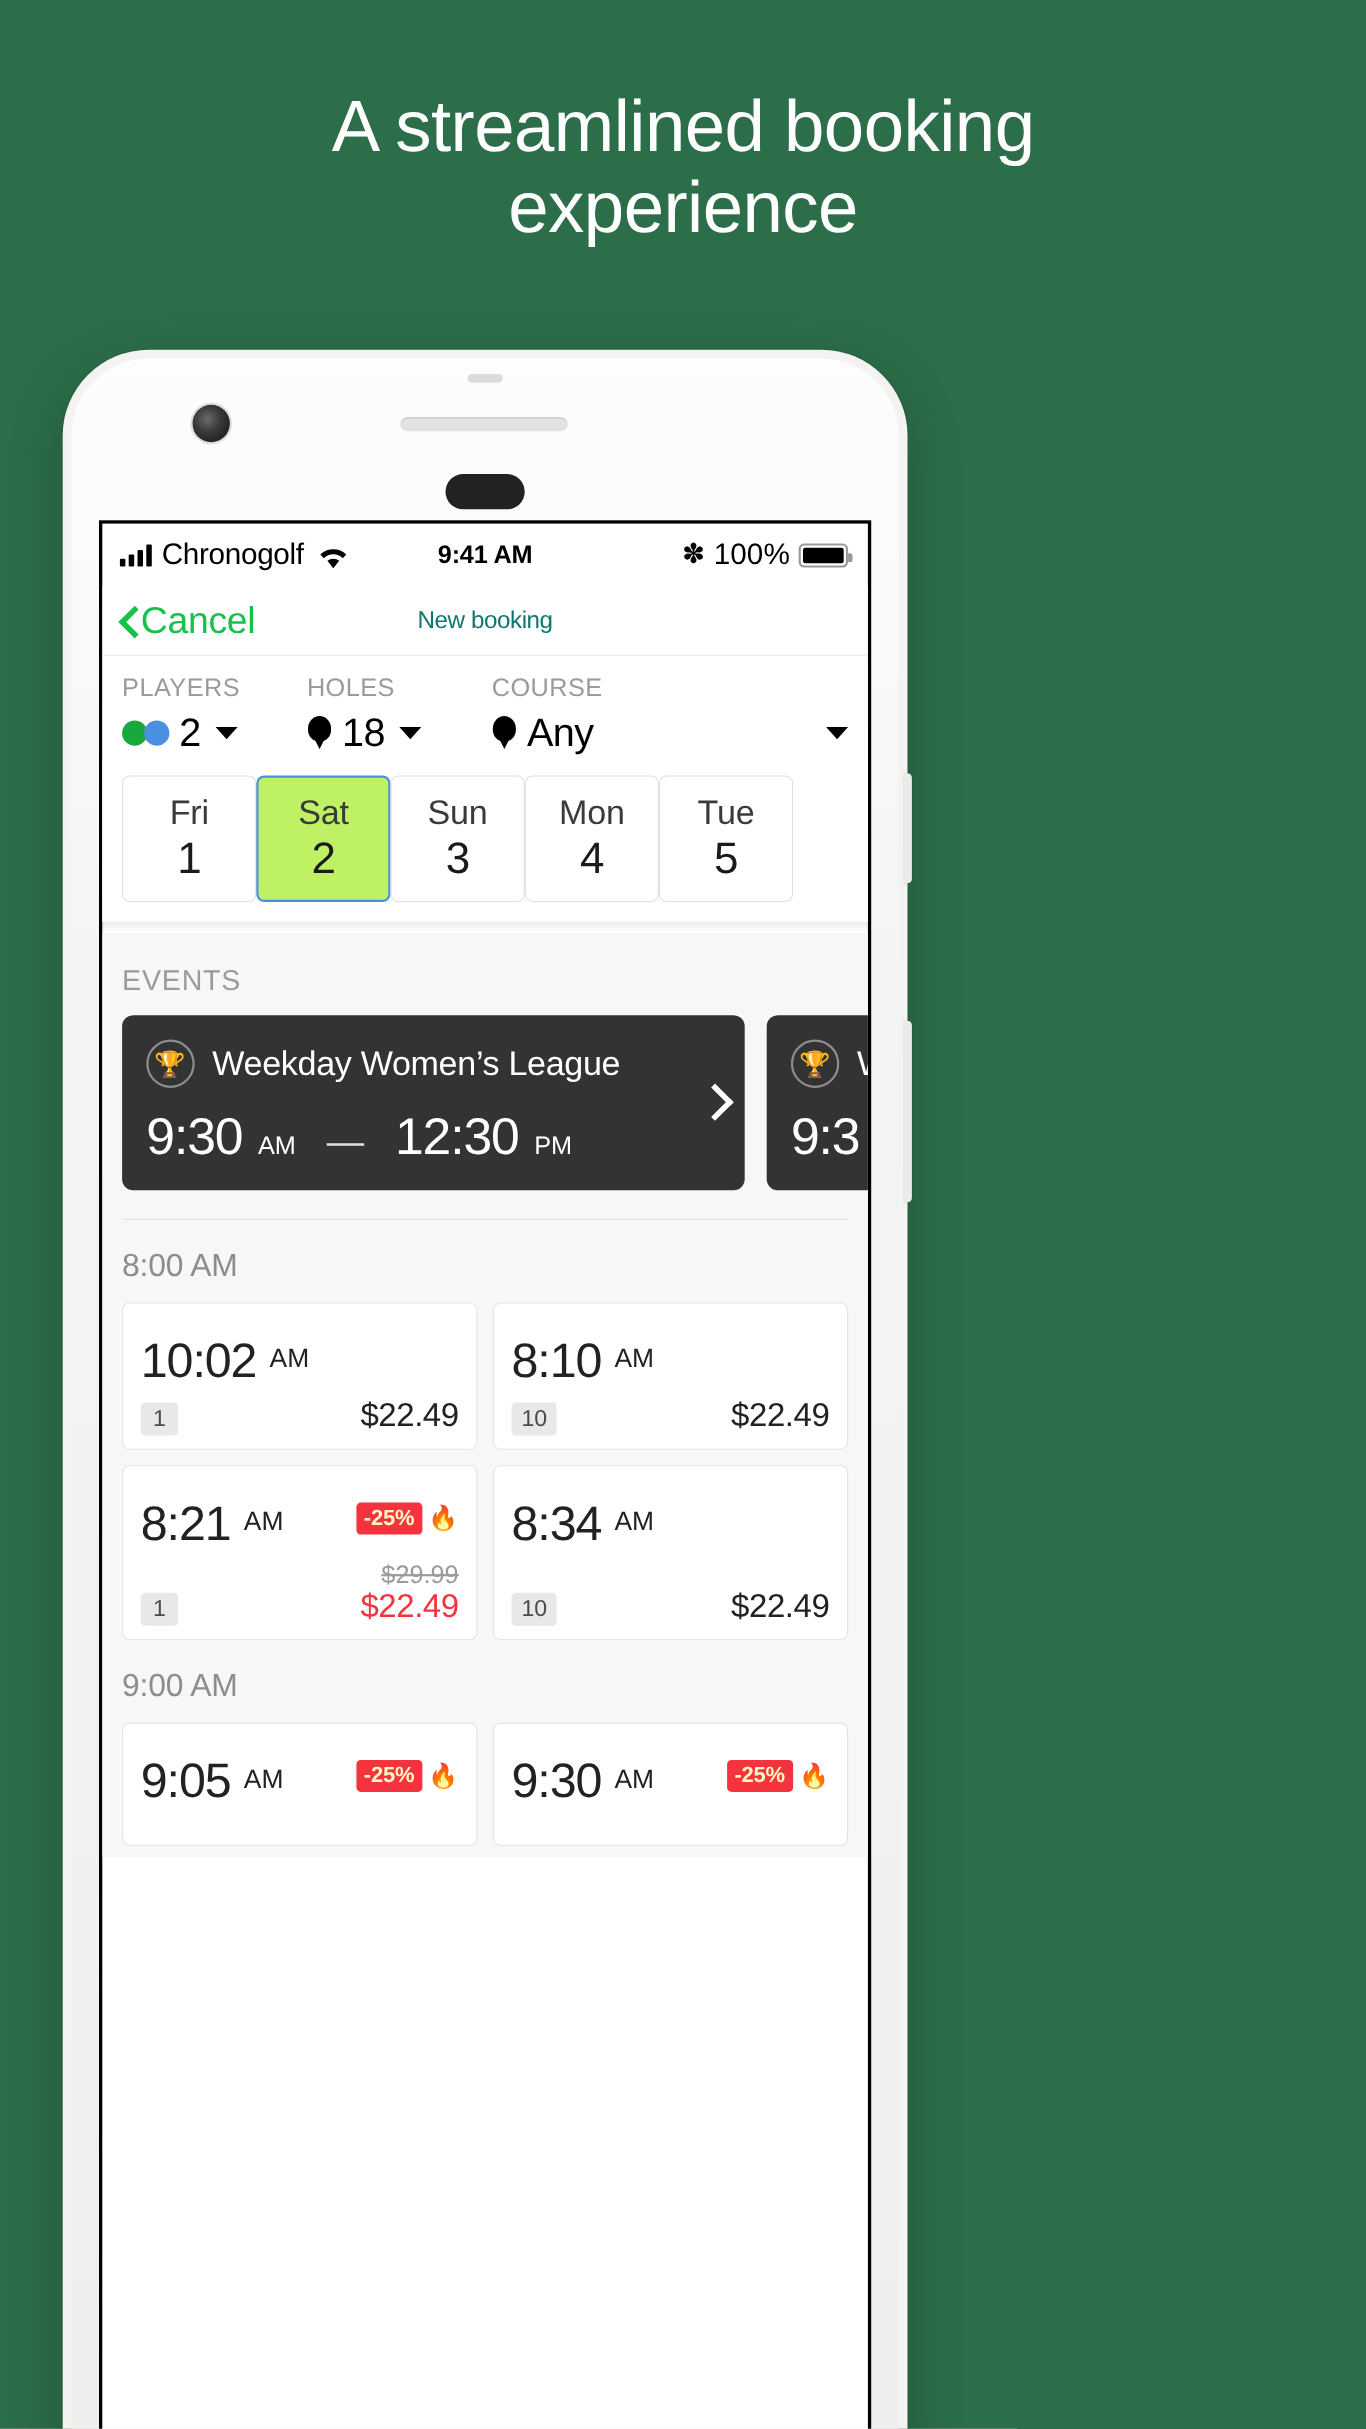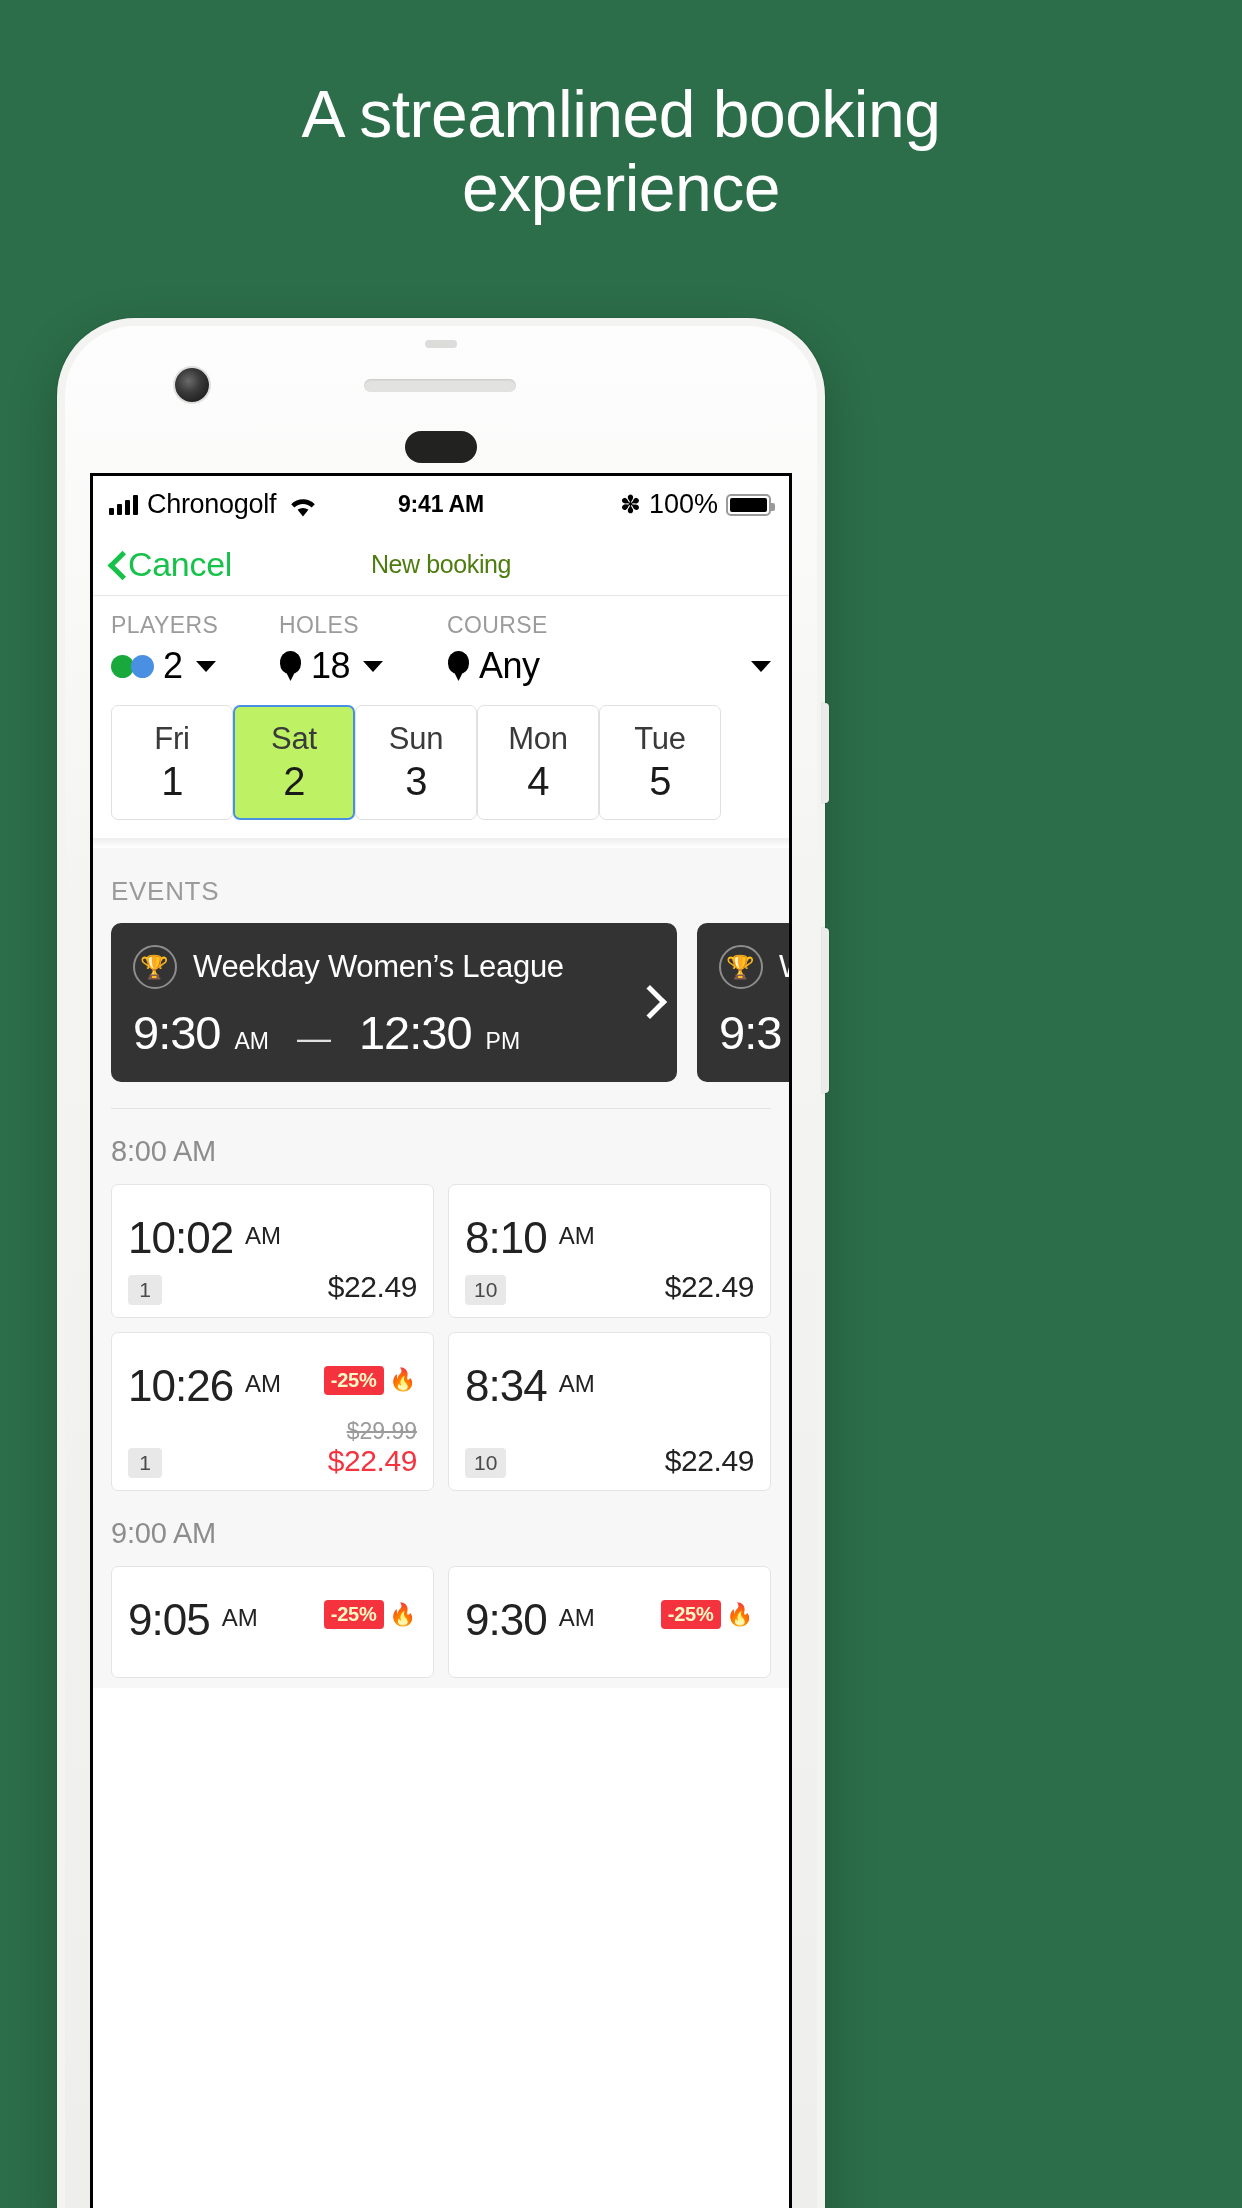--- a/index.html
+++ b/index.html
@@ -154,21 +154,21 @@
     width: 15px; height: 25px; position: relative; display: inline-block;
   }
   .chev-left::before {
     content:""; position:absolute; left:3px; top:3px;
     width: 16px; height: 16px;
     border-left: 5px solid #17c24a; border-bottom: 5px solid #17c24a;
     transform: rotate(45deg);
   }
   .nav-title {
     position: absolute; left: 0; right: 0; text-align: center;
-    font-size: 25px; color: #4d7c0f; letter-spacing: -0.4px;
+    font-size: 22px; color: #0f766e; letter-spacing: -0.4px;
   }
 
   
   .filters-wrap { background: #fff; border-top: 1px solid #e6e6e6; }
   .filters {
     display: flex; align-items: flex-start;
     padding: 16px 18px 4px 18px;
   }
   .filter { position: relative; }
   .filter.players { width: 168px; }
@@ -481,21 +481,21 @@
           <div class="tc-bottom">
             <span class="badge-count">10</span>
             <span class="tc-prices">
               <span class="price">$22.49</span>
             </span>
           </div>
         </div>
 
         <div class="tee-card">
           <div class="tc-top">
-            <span class="tc-time">10:26</span>
+            <span class="tc-time">8:21</span>
             <span class="tc-mer">AM</span>
             <span class="tc-promo">
               <span class="pill">-25%</span>
               <span class="flame">🔥</span>
             </span>
           </div>
           <div class="tc-bottom">
             <span class="badge-count">1</span>
             <span class="tc-prices">
               <span class="price-old">$29.99</span>

